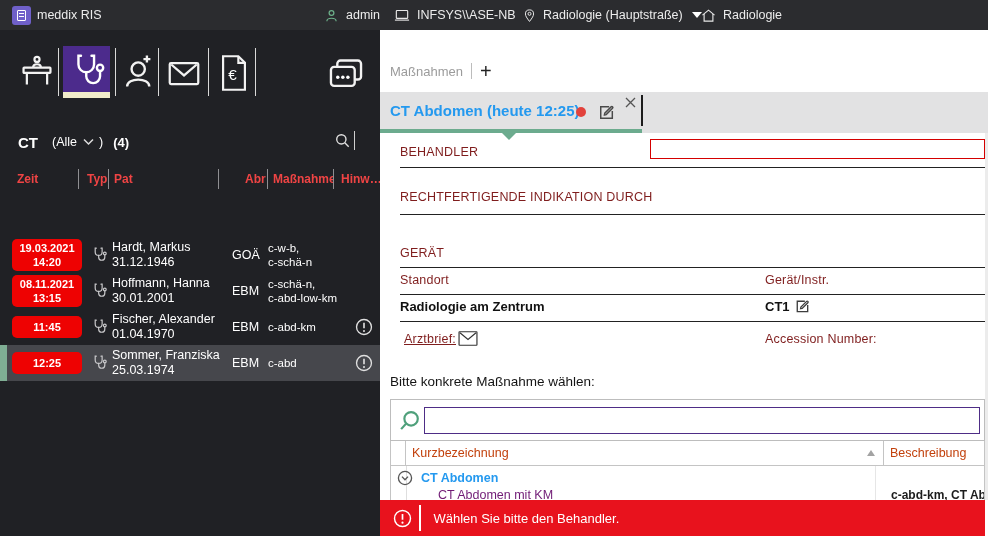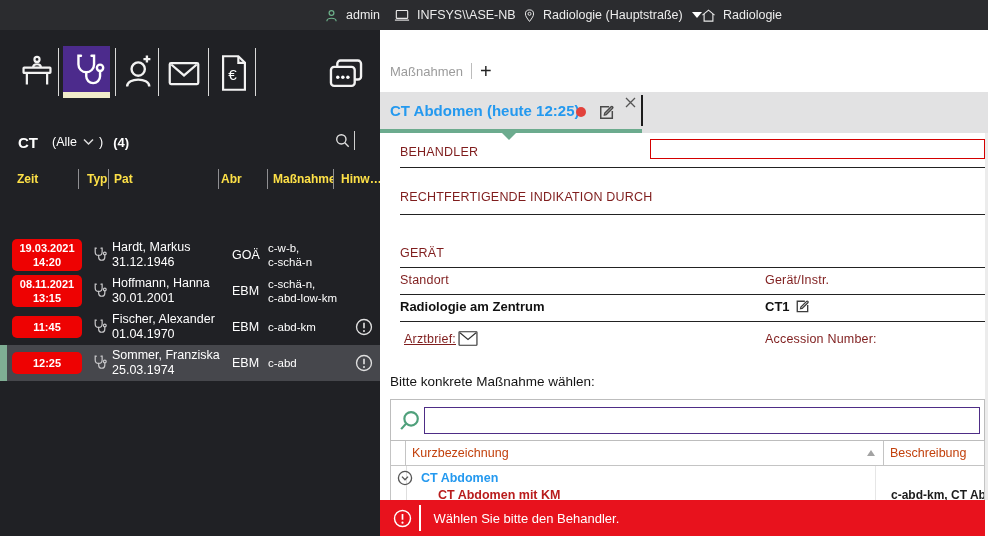--- a/index.html
+++ b/index.html
@@ -21,24 +21,24 @@
   .tile-active { position:absolute; left:63px; top:16px; width:47px; height:46px; background:#4c2b8c; display:flex; align-items:center; justify-content:center; }
   .tile-active::after { content:""; position:absolute; left:0; bottom:-6px; width:100%; height:6px; background:#f1ecca; }
 
   .wl-title { position:absolute; left:18px; top:100px; height:24px; display:flex; align-items:center; color:#fff; }
   .wl-ct { font-size:15px; font-weight:bold; }
   .wl-filter { font-size:12.5px; margin-left:14px; }
   .wl-count { font-size:13px; font-weight:bold; margin-left:10px; }
   .wl-search { position:absolute; left:334px; top:102px; }
   .wl-search-sep { position:absolute; left:354px; top:101px; width:1px; height:19px; background:#cfcfcf; }
 
-  .wl-head { position:absolute; left:0; top:136px; width:380px; height:26px; display:grid; grid-template-columns:66px 30px 110px 49px 66px 47px; padding-left:12px; font-size:12px; font-weight:bold; color:#fde047; }
+  .wl-head { position:absolute; left:0; top:136px; width:380px; height:26px; display:grid; grid-template-columns:66px 30px 110px 49px 66px 47px; padding-left:12px; font-size:12px; font-weight:bold; color:#ef4444; }
   .wl-head .hc { display:flex; align-items:center; height:20px; align-self:center; padding-left:5px; overflow:hidden; white-space:nowrap; }
   .wl-head .hc + .hc { border-left:1px solid #8f8f92; }
-  .wl-head .hc.abr { padding-left:2px; }
+  .wl-head .hc.abr { padding-left:26px; }
   .wl-head .hc.typ { padding-left:8px; }
   .wl-head .hc.hinw { padding-left:7px; }
 
   .wl-row { position:absolute; left:0; width:380px; height:36px; display:grid; grid-template-columns:74px 26px 116px 40px 80px 32px; padding-left:12px; align-items:center; font-size:12.5px; cursor:pointer;margin-top:44px; }
   .wl-row.selected { background:#46474c; }
   .selbar { position:absolute; left:0; top:0; width:7px; height:36px; background:#7fae94; }
   .badge { width:70px; background:#ee0202; border-radius:5px; color:#fff; font-size:11px; font-weight:bold; text-align:center; line-height:1.3; padding:2px 0; }
   .badge.single { padding:4px 0; }
   .pat { line-height:1.18; }
   .abr { padding-left:4px; }
@@ -77,34 +77,40 @@
   .sort-asc { margin-left:auto; margin-right:8px; width:0; height:0; border-left:4.5px solid transparent; border-right:4.5px solid transparent; border-bottom:6px solid #a3a3a3; }
   .ph2 { width:101px; padding-left:6px; border-left:1px solid #c4c4c4; height:100%; display:flex; align-items:center; }
 
   .pick-body { position:absolute; left:10px; top:436px; width:595px; height:34px; overflow:hidden; border-left:1px solid #c4c4c4; border-right:1px solid #c4c4c4; background:#fff; }
   .pb-line1 { position:absolute; left:15px; top:0; bottom:0; width:1px; background:#dedede; }
   .pb-line2 { position:absolute; left:484px; top:0; bottom:0; width:1px; background:#e6e6e6; }
   .grp-row { position:absolute; left:0; top:2px; width:100%; height:19px; display:flex; align-items:center; cursor:pointer; }
   .grp-row svg { margin-left:6px; }
   .grp-label { margin-left:8px; font-size:12.5px; font-weight:bold; color:#2499ef; }
   .item-row { position:absolute; left:0; top:21px; width:100%; height:18px; cursor:pointer; }
-  .item-label { position:absolute; left:47px; top:1px; font-size:12.5px; font-weight:bold; color:#b91c1c; }
+  .item-label { position:absolute; left:47px; top:1px; font-size:12.5px; font-weight:normal; color:#701a75; }
   .item-desc { position:absolute; left:500px; top:1px; font-size:12px; font-weight:bold; color:#1c1c1c; white-space:nowrap; }
 
   .scroll-strip { position:absolute; left:605px; top:103px; width:3px; height:367px; background:#ececec; }
 
   .alertbar { position:absolute; left:0; top:470px; width:605px; height:36px; background:#e8121d; color:#fff; display:flex; align-items:center; }
   .alert-ico { margin-left:13px; display:flex; }
   .alert-sep { width:1.5px; height:26px; background:#fff; margin-left:7px; }
   .alert-msg { margin-left:13px; font-size:13px; }
 </style>
 </head>
 <body>
 
 <div id="topbar">
+  <div class="tb-item" style="left:12px;">
+    <span class="logo">
+        <span class="logo-doc"></span>
+      </span>
+    <span>meddix RIS</span>
+  </div>
   <div class="tb-item" style="left:323px;">
     <svg width="17" height="17" viewBox="0 0 24 24" fill="none" stroke="#6db08a" stroke-width="1.7">
         <circle cx="12" cy="8.5" r="3.4"></circle>
         <path d="M5.5 20 c0-5.5 13-5.5 13 0"></path>
       </svg>
     <span>admin</span>
   </div>
   <div class="tb-item" style="left:393px;">
     <svg width="18" height="17" viewBox="0 0 24 24" fill="none" stroke="#e8e8e8" stroke-width="1.6">
         <rect x="4" y="5" width="16" height="11" rx="1"></rect>

